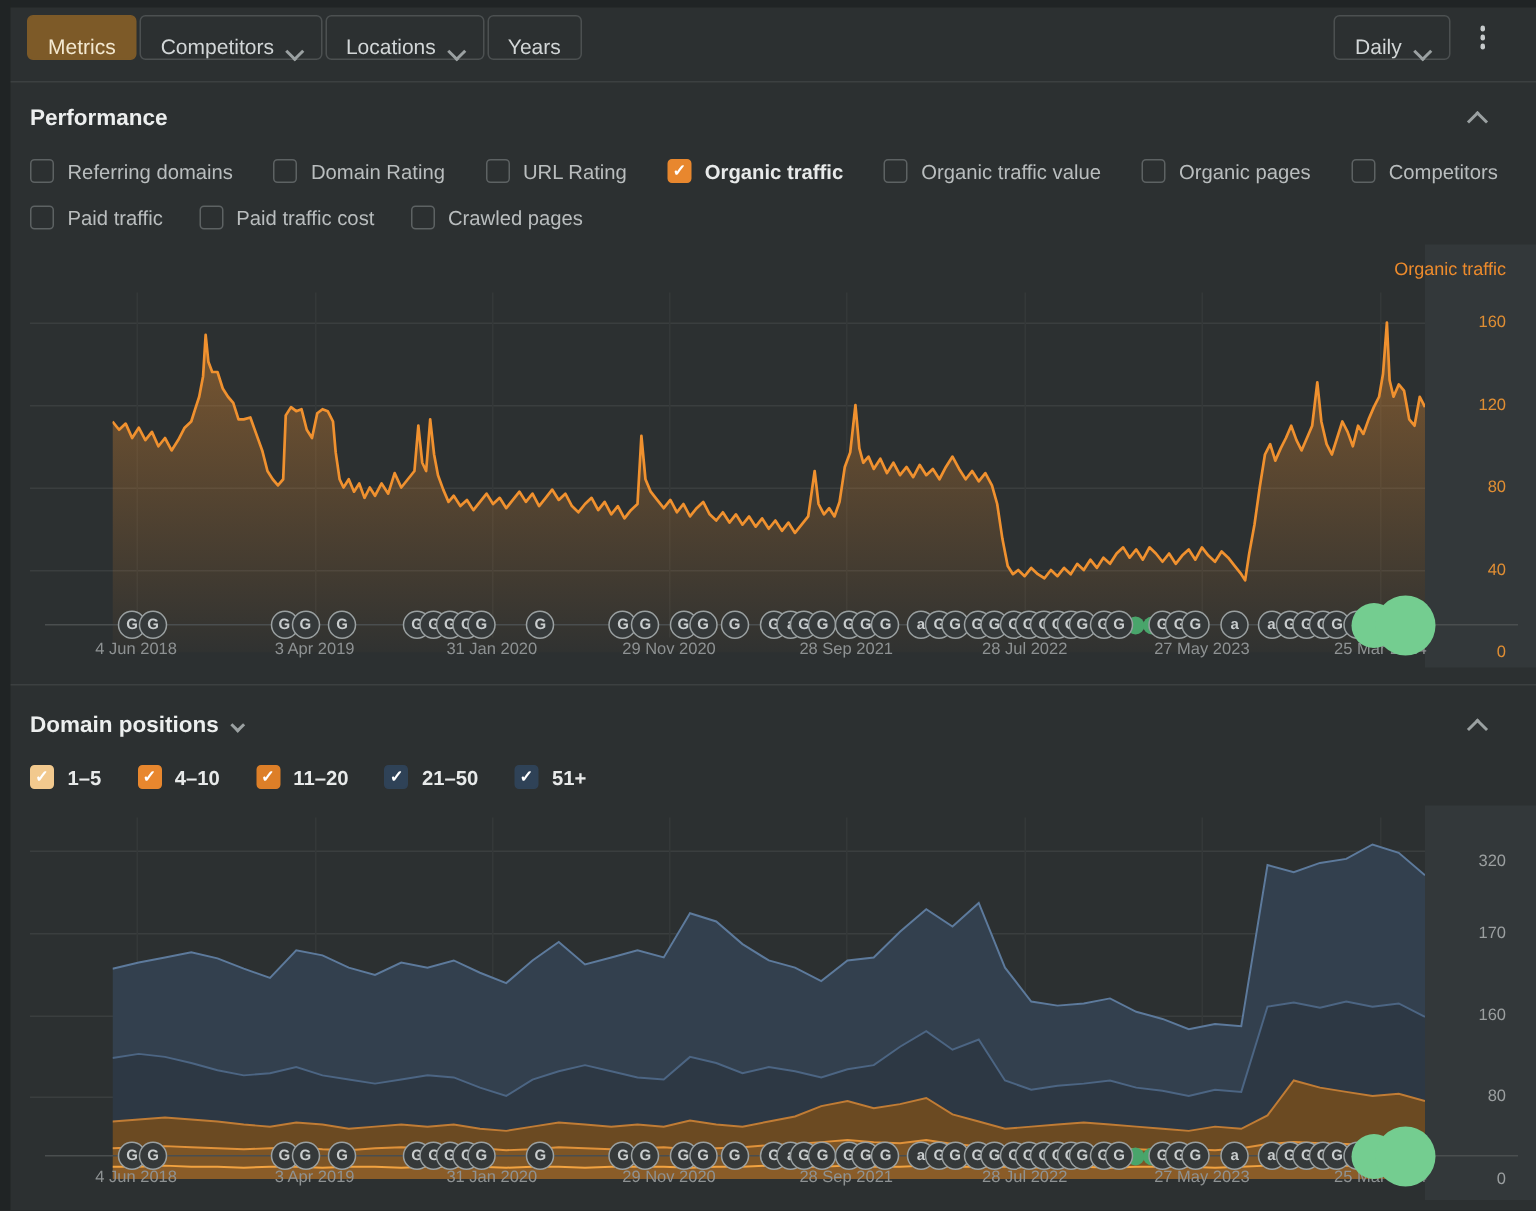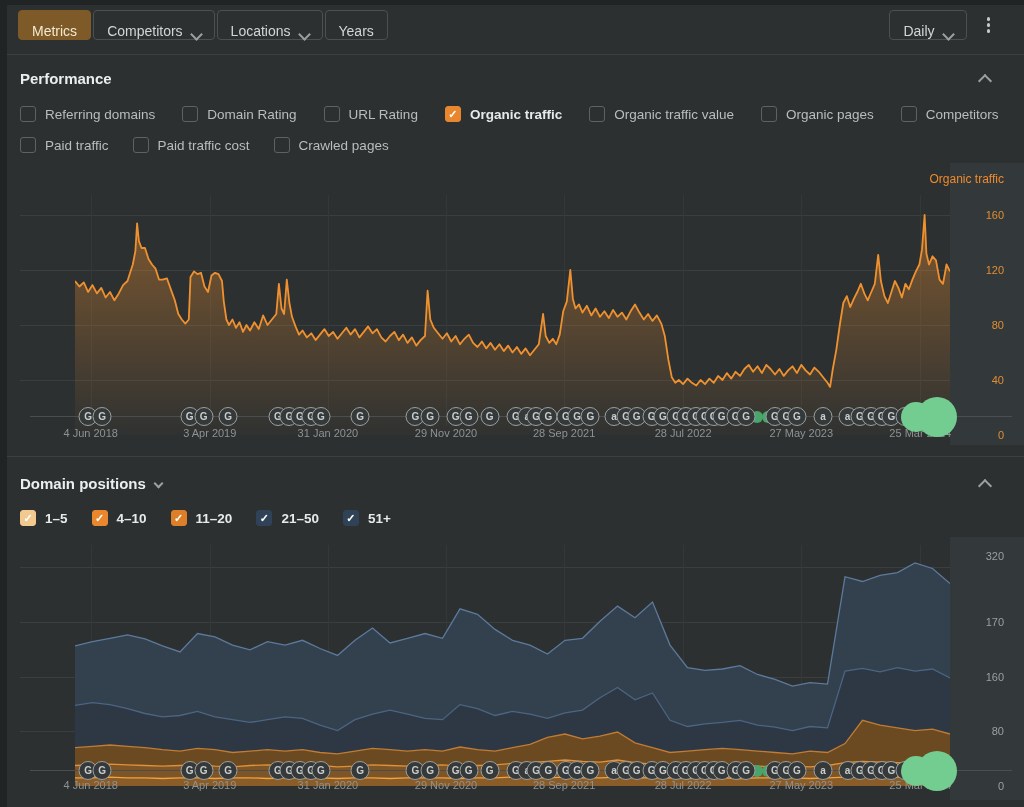--- a/index.html
+++ b/index.html
@@ -215,21 +215,21 @@
       <defs>
         <linearGradient id="gradOT" gradientUnits="userSpaceOnUse" x1="0" y1="0" x2="0" y2="240">
           <stop offset="0" stop-color="#f0912f" stop-opacity="0.45"></stop>
           <stop offset="1" stop-color="#f0912f" stop-opacity="0.02"></stop>
         </linearGradient>
       </defs>
       <path d="M0.0,86.0 L4.4,91.5 L8.8,87.4 L13.1,97.0 L17.5,90.1 L21.9,98.4 L26.3,92.9 L30.6,102.5 L35.0,97.0 L39.4,105.3 L43.8,98.4 L48.1,90.1 L52.5,86.0 L55.1,77.8 L57.8,69.5 L60.4,55.8 L62.1,28.3 L63.9,46.1 L66.5,53.0 L70.0,53.0 L73.5,64.0 L77.0,69.5 L80.5,73.6 L84.0,84.6 L87.5,84.6 L91.9,83.3 L96.3,95.6 L99.8,105.3 L103.3,119.0 L106.8,124.5 L110.3,128.6 L113.8,124.5 L115.5,81.9 L119.0,76.4 L122.5,79.1 L126.0,77.8 L129.5,91.5 L133.0,97.0 L136.5,80.5 L140.0,77.8 L143.5,79.1 L147.0,86.0 L148.8,106.6 L151.4,124.5 L154.0,130.0 L157.5,124.5 L161.0,132.8 L164.5,127.3 L168.0,136.9 L171.5,130.0 L175.0,135.5 L179.4,127.3 L183.8,134.1 L188.1,120.4 L192.5,130.0 L196.9,124.5 L201.3,119.0 L203.9,88.8 L206.5,113.5 L209.1,119.0 L211.8,84.6 L214.4,108.0 L217.0,121.8 L220.5,131.4 L224.0,139.6 L227.5,135.5 L231.9,142.4 L236.3,138.3 L240.6,145.1 L245.0,139.6 L249.4,134.1 L253.7,141.0 L258.1,136.9 L262.5,143.8 L266.9,138.3 L271.3,132.8 L275.6,139.6 L280.0,134.1 L284.4,142.4 L288.8,136.9 L293.1,131.4 L297.5,138.3 L301.9,134.1 L306.3,142.4 L310.6,146.5 L315.0,141.0 L319.4,136.9 L323.8,145.1 L328.1,139.6 L332.5,147.9 L336.9,142.4 L341.3,150.6 L345.6,145.1 L350.0,141.0 L352.6,95.6 L355.3,124.5 L358.8,132.8 L363.1,138.3 L367.5,143.8 L371.9,138.3 L376.3,146.5 L380.6,141.0 L385.0,149.3 L389.4,143.8 L393.8,139.6 L398.1,147.9 L402.5,152.0 L406.9,146.5 L411.3,153.4 L415.6,147.9 L420.0,154.8 L424.4,149.3 L428.8,156.1 L433.1,150.6 L437.5,157.5 L441.9,152.0 L446.3,158.9 L450.6,153.4 L455.0,160.3 L459.4,154.8 L463.8,149.3 L468.1,119.0 L470.7,141.0 L474.3,147.9 L477.8,143.8 L481.3,149.3 L484.7,139.6 L488.2,116.3 L491.8,106.6 L495.3,75.0 L497.9,103.9 L500.5,113.5 L504.0,109.4 L507.5,117.6 L511.9,110.8 L516.3,120.4 L520.6,113.5 L525.0,121.8 L529.4,116.3 L533.8,123.1 L538.1,114.9 L542.5,121.8 L546.9,117.6 L551.3,124.5 L555.6,116.3 L560.0,109.4 L564.4,117.6 L568.8,124.5 L573.1,119.0 L577.5,125.9 L581.9,120.4 L586.3,128.6 L589.8,141.0 L593.3,164.4 L596.8,182.3 L600.3,187.8 L603.8,185.0 L608.1,189.1 L612.5,183.6 L616.9,187.8 L621.3,190.5 L625.6,185.0 L630.0,189.1 L634.4,183.6 L638.8,187.8 L643.1,180.9 L647.5,185.0 L651.9,178.1 L656.3,183.6 L660.6,176.8 L665.0,180.9 L669.4,174.0 L673.8,169.9 L678.1,176.8 L682.5,171.3 L686.9,178.1 L691.3,169.9 L695.6,174.0 L700.0,179.5 L704.4,174.0 L708.8,180.9 L713.1,175.4 L717.5,171.3 L721.9,178.1 L726.3,169.9 L730.6,175.4 L735.0,179.5 L739.4,172.6 L743.8,176.8 L748.1,182.3 L752.5,187.8 L755.1,191.9 L757.8,174.0 L761.3,154.8 L764.8,130.0 L768.3,108.0 L771.8,101.1 L775.2,112.1 L778.8,103.9 L782.3,97.0 L785.8,88.8 L789.3,98.4 L792.7,105.3 L796.3,97.0 L799.8,88.8 L803.2,59.9 L805.9,86.0 L809.4,101.1 L812.9,108.0 L816.4,97.0 L819.9,86.0 L823.4,92.9 L826.9,102.5 L830.4,88.8 L833.9,94.3 L837.4,84.6 L840.9,76.4 L844.4,69.5 L847.0,54.4 L849.6,20.0 L851.4,58.5 L854.0,69.5 L857.5,61.3 L861.0,65.4 L864.5,84.6 L868.0,88.8 L871.5,69.5 L875.0,76.4 L875,240 L0,240 Z" fill="url(#gradOT)"></path>
       <path d="M0.0,86.0 L4.4,91.5 L8.8,87.4 L13.1,97.0 L17.5,90.1 L21.9,98.4 L26.3,92.9 L30.6,102.5 L35.0,97.0 L39.4,105.3 L43.8,98.4 L48.1,90.1 L52.5,86.0 L55.1,77.8 L57.8,69.5 L60.4,55.8 L62.1,28.3 L63.9,46.1 L66.5,53.0 L70.0,53.0 L73.5,64.0 L77.0,69.5 L80.5,73.6 L84.0,84.6 L87.5,84.6 L91.9,83.3 L96.3,95.6 L99.8,105.3 L103.3,119.0 L106.8,124.5 L110.3,128.6 L113.8,124.5 L115.5,81.9 L119.0,76.4 L122.5,79.1 L126.0,77.8 L129.5,91.5 L133.0,97.0 L136.5,80.5 L140.0,77.8 L143.5,79.1 L147.0,86.0 L148.8,106.6 L151.4,124.5 L154.0,130.0 L157.5,124.5 L161.0,132.8 L164.5,127.3 L168.0,136.9 L171.5,130.0 L175.0,135.5 L179.4,127.3 L183.8,134.1 L188.1,120.4 L192.5,130.0 L196.9,124.5 L201.3,119.0 L203.9,88.8 L206.5,113.5 L209.1,119.0 L211.8,84.6 L214.4,108.0 L217.0,121.8 L220.5,131.4 L224.0,139.6 L227.5,135.5 L231.9,142.4 L236.3,138.3 L240.6,145.1 L245.0,139.6 L249.4,134.1 L253.7,141.0 L258.1,136.9 L262.5,143.8 L266.9,138.3 L271.3,132.8 L275.6,139.6 L280.0,134.1 L284.4,142.4 L288.8,136.9 L293.1,131.4 L297.5,138.3 L301.9,134.1 L306.3,142.4 L310.6,146.5 L315.0,141.0 L319.4,136.9 L323.8,145.1 L328.1,139.6 L332.5,147.9 L336.9,142.4 L341.3,150.6 L345.6,145.1 L350.0,141.0 L352.6,95.6 L355.3,124.5 L358.8,132.8 L363.1,138.3 L367.5,143.8 L371.9,138.3 L376.3,146.5 L380.6,141.0 L385.0,149.3 L389.4,143.8 L393.8,139.6 L398.1,147.9 L402.5,152.0 L406.9,146.5 L411.3,153.4 L415.6,147.9 L420.0,154.8 L424.4,149.3 L428.8,156.1 L433.1,150.6 L437.5,157.5 L441.9,152.0 L446.3,158.9 L450.6,153.4 L455.0,160.3 L459.4,154.8 L463.8,149.3 L468.1,119.0 L470.7,141.0 L474.3,147.9 L477.8,143.8 L481.3,149.3 L484.7,139.6 L488.2,116.3 L491.8,106.6 L495.3,75.0 L497.9,103.9 L500.5,113.5 L504.0,109.4 L507.5,117.6 L511.9,110.8 L516.3,120.4 L520.6,113.5 L525.0,121.8 L529.4,116.3 L533.8,123.1 L538.1,114.9 L542.5,121.8 L546.9,117.6 L551.3,124.5 L555.6,116.3 L560.0,109.4 L564.4,117.6 L568.8,124.5 L573.1,119.0 L577.5,125.9 L581.9,120.4 L586.3,128.6 L589.8,141.0 L593.3,164.4 L596.8,182.3 L600.3,187.8 L603.8,185.0 L608.1,189.1 L612.5,183.6 L616.9,187.8 L621.3,190.5 L625.6,185.0 L630.0,189.1 L634.4,183.6 L638.8,187.8 L643.1,180.9 L647.5,185.0 L651.9,178.1 L656.3,183.6 L660.6,176.8 L665.0,180.9 L669.4,174.0 L673.8,169.9 L678.1,176.8 L682.5,171.3 L686.9,178.1 L691.3,169.9 L695.6,174.0 L700.0,179.5 L704.4,174.0 L708.8,180.9 L713.1,175.4 L717.5,171.3 L721.9,178.1 L726.3,169.9 L730.6,175.4 L735.0,179.5 L739.4,172.6 L743.8,176.8 L748.1,182.3 L752.5,187.8 L755.1,191.9 L757.8,174.0 L761.3,154.8 L764.8,130.0 L768.3,108.0 L771.8,101.1 L775.2,112.1 L778.8,103.9 L782.3,97.0 L785.8,88.8 L789.3,98.4 L792.7,105.3 L796.3,97.0 L799.8,88.8 L803.2,59.9 L805.9,86.0 L809.4,101.1 L812.9,108.0 L816.4,97.0 L819.9,86.0 L823.4,92.9 L826.9,102.5 L830.4,88.8 L833.9,94.3 L837.4,84.6 L840.9,76.4 L844.4,69.5 L847.0,54.4 L849.6,20.0 L851.4,58.5 L854.0,69.5 L857.5,61.3 L861.0,65.4 L864.5,84.6 L868.0,88.8 L871.5,69.5 L875.0,76.4" fill="none" stroke="#f0912f" stroke-width="1.8" stroke-linejoin="round"></path>
     </svg>
     <div class="gridh" style="top: 567.12px;"></div>
-    <div class="ylab" style="top: 550px; color: rgb(155, 159, 160);">320</div>
+    <div class="ylab" style="top: 568px; color: rgb(155, 159, 160);">320</div>
     <div class="gridh" style="top: 621.84px;"></div>
     <div class="ylab" style="top: 615.84px; color: rgb(155, 159, 160);">170</div>
     <div class="gridh" style="top: 676.56px;"></div>
     <div class="ylab" style="top: 670.56px; color: rgb(155, 159, 160);">160</div>
     <div class="gridh" style="top: 731.28px;"></div>
     <div class="ylab" style="top: 725.28px; color: rgb(155, 159, 160);">80</div>
     <div class="ylab" style="top: 780px; color: rgb(155, 159, 160);">0</div>
     <div class="gridv" style="left: 90.75px; top: 545px; height: 231px;"></div>
     <div class="xlab" style="left: 90.75px; top: 779px;">4 Jun 2018</div>
     <div class="gridv" style="left: 209.75px; top: 545px; height: 231px;"></div>

